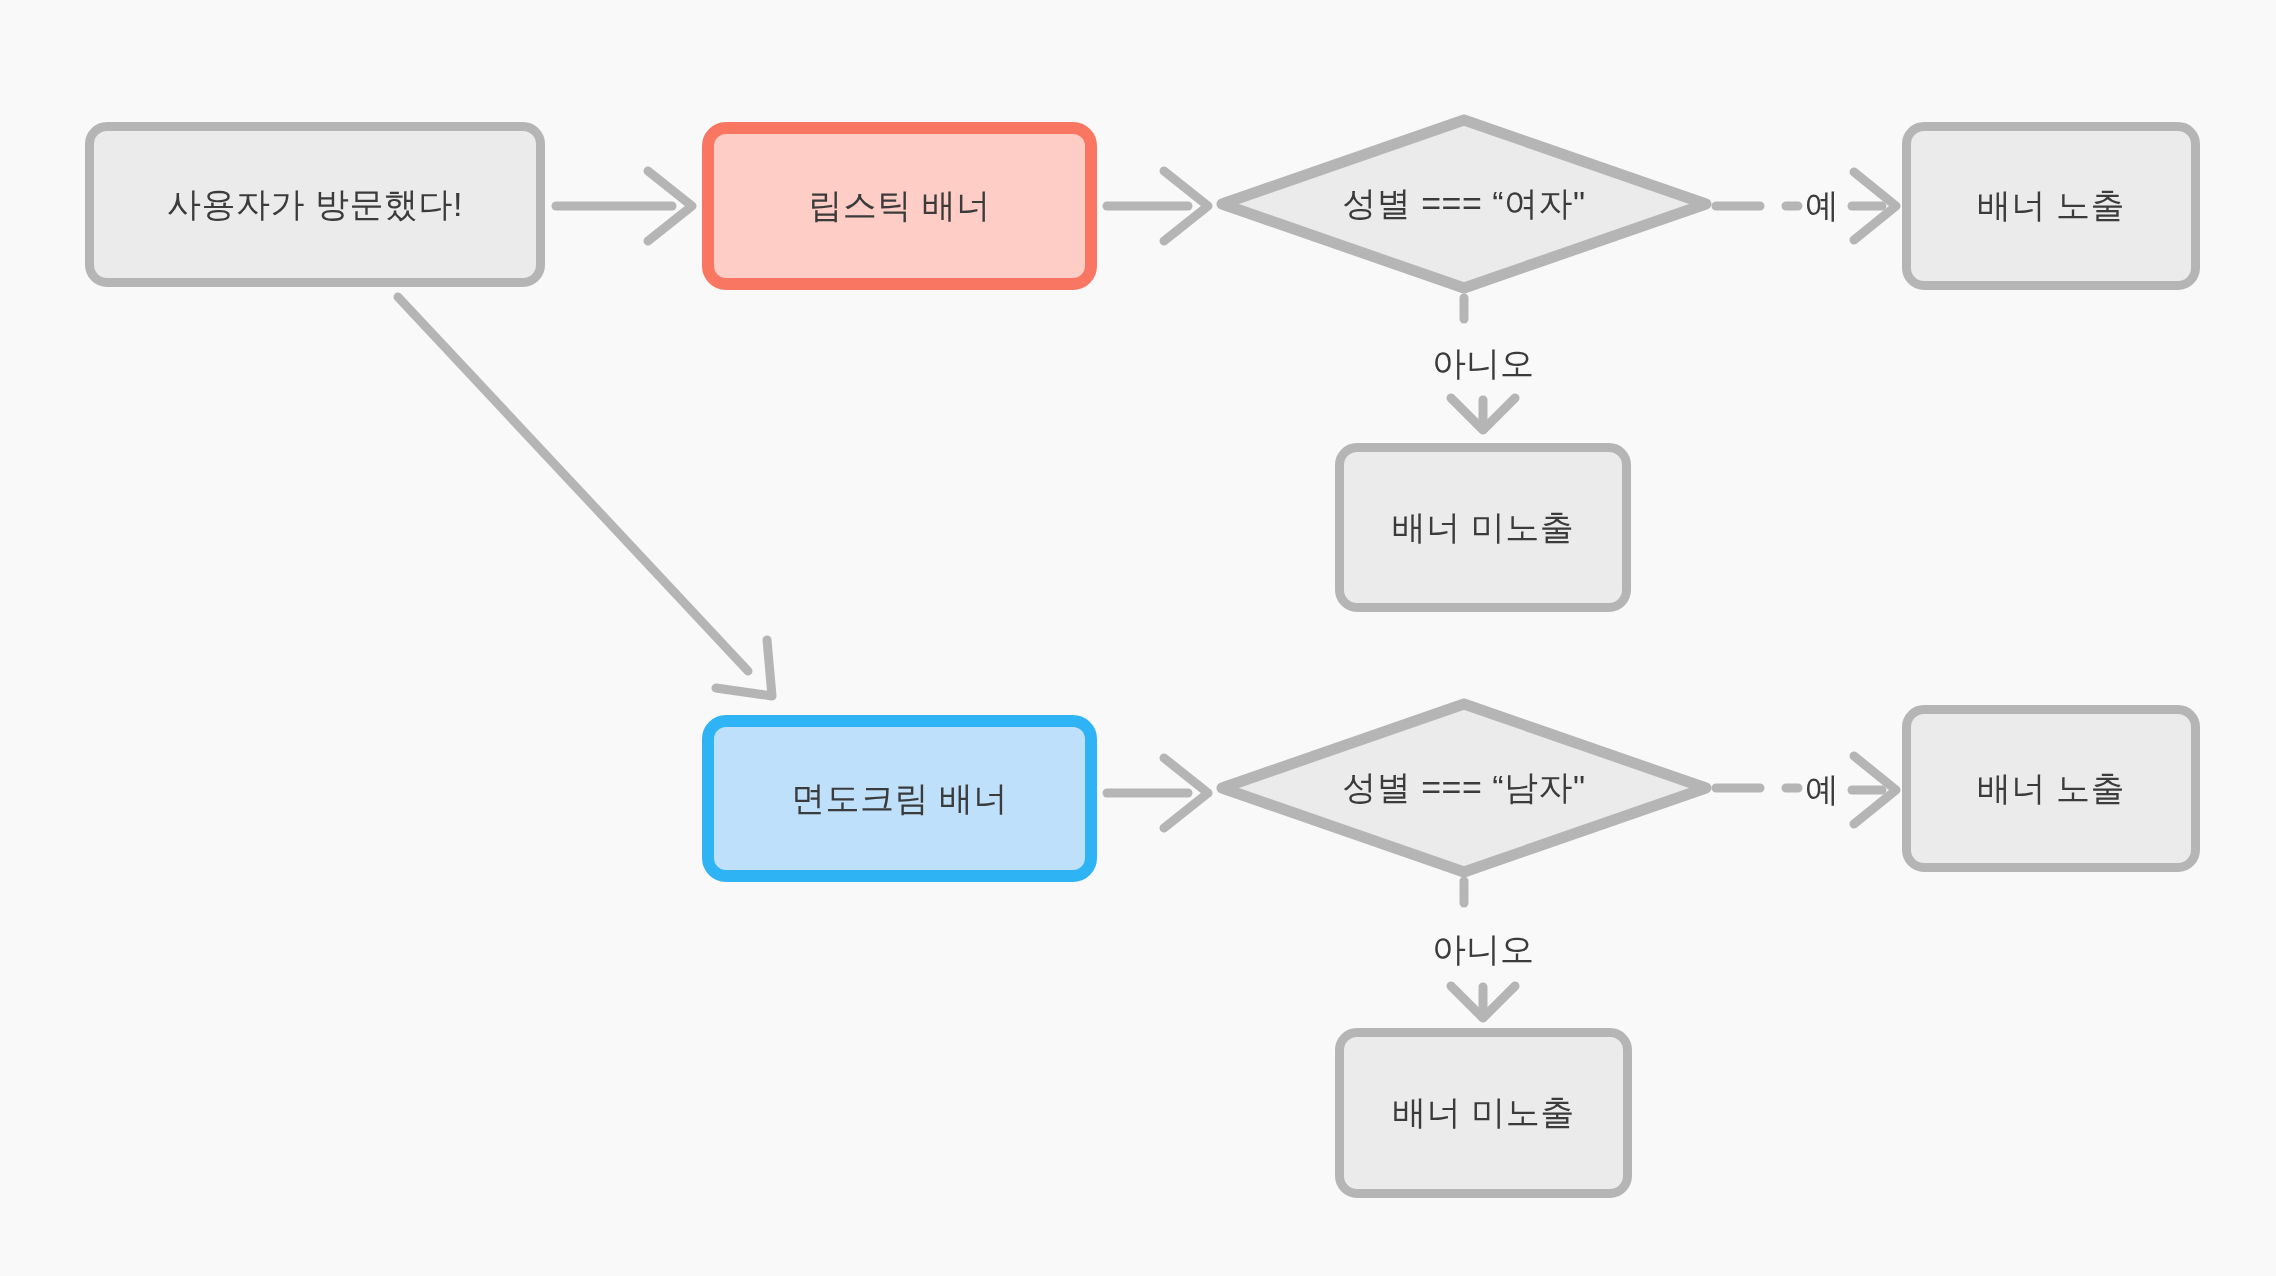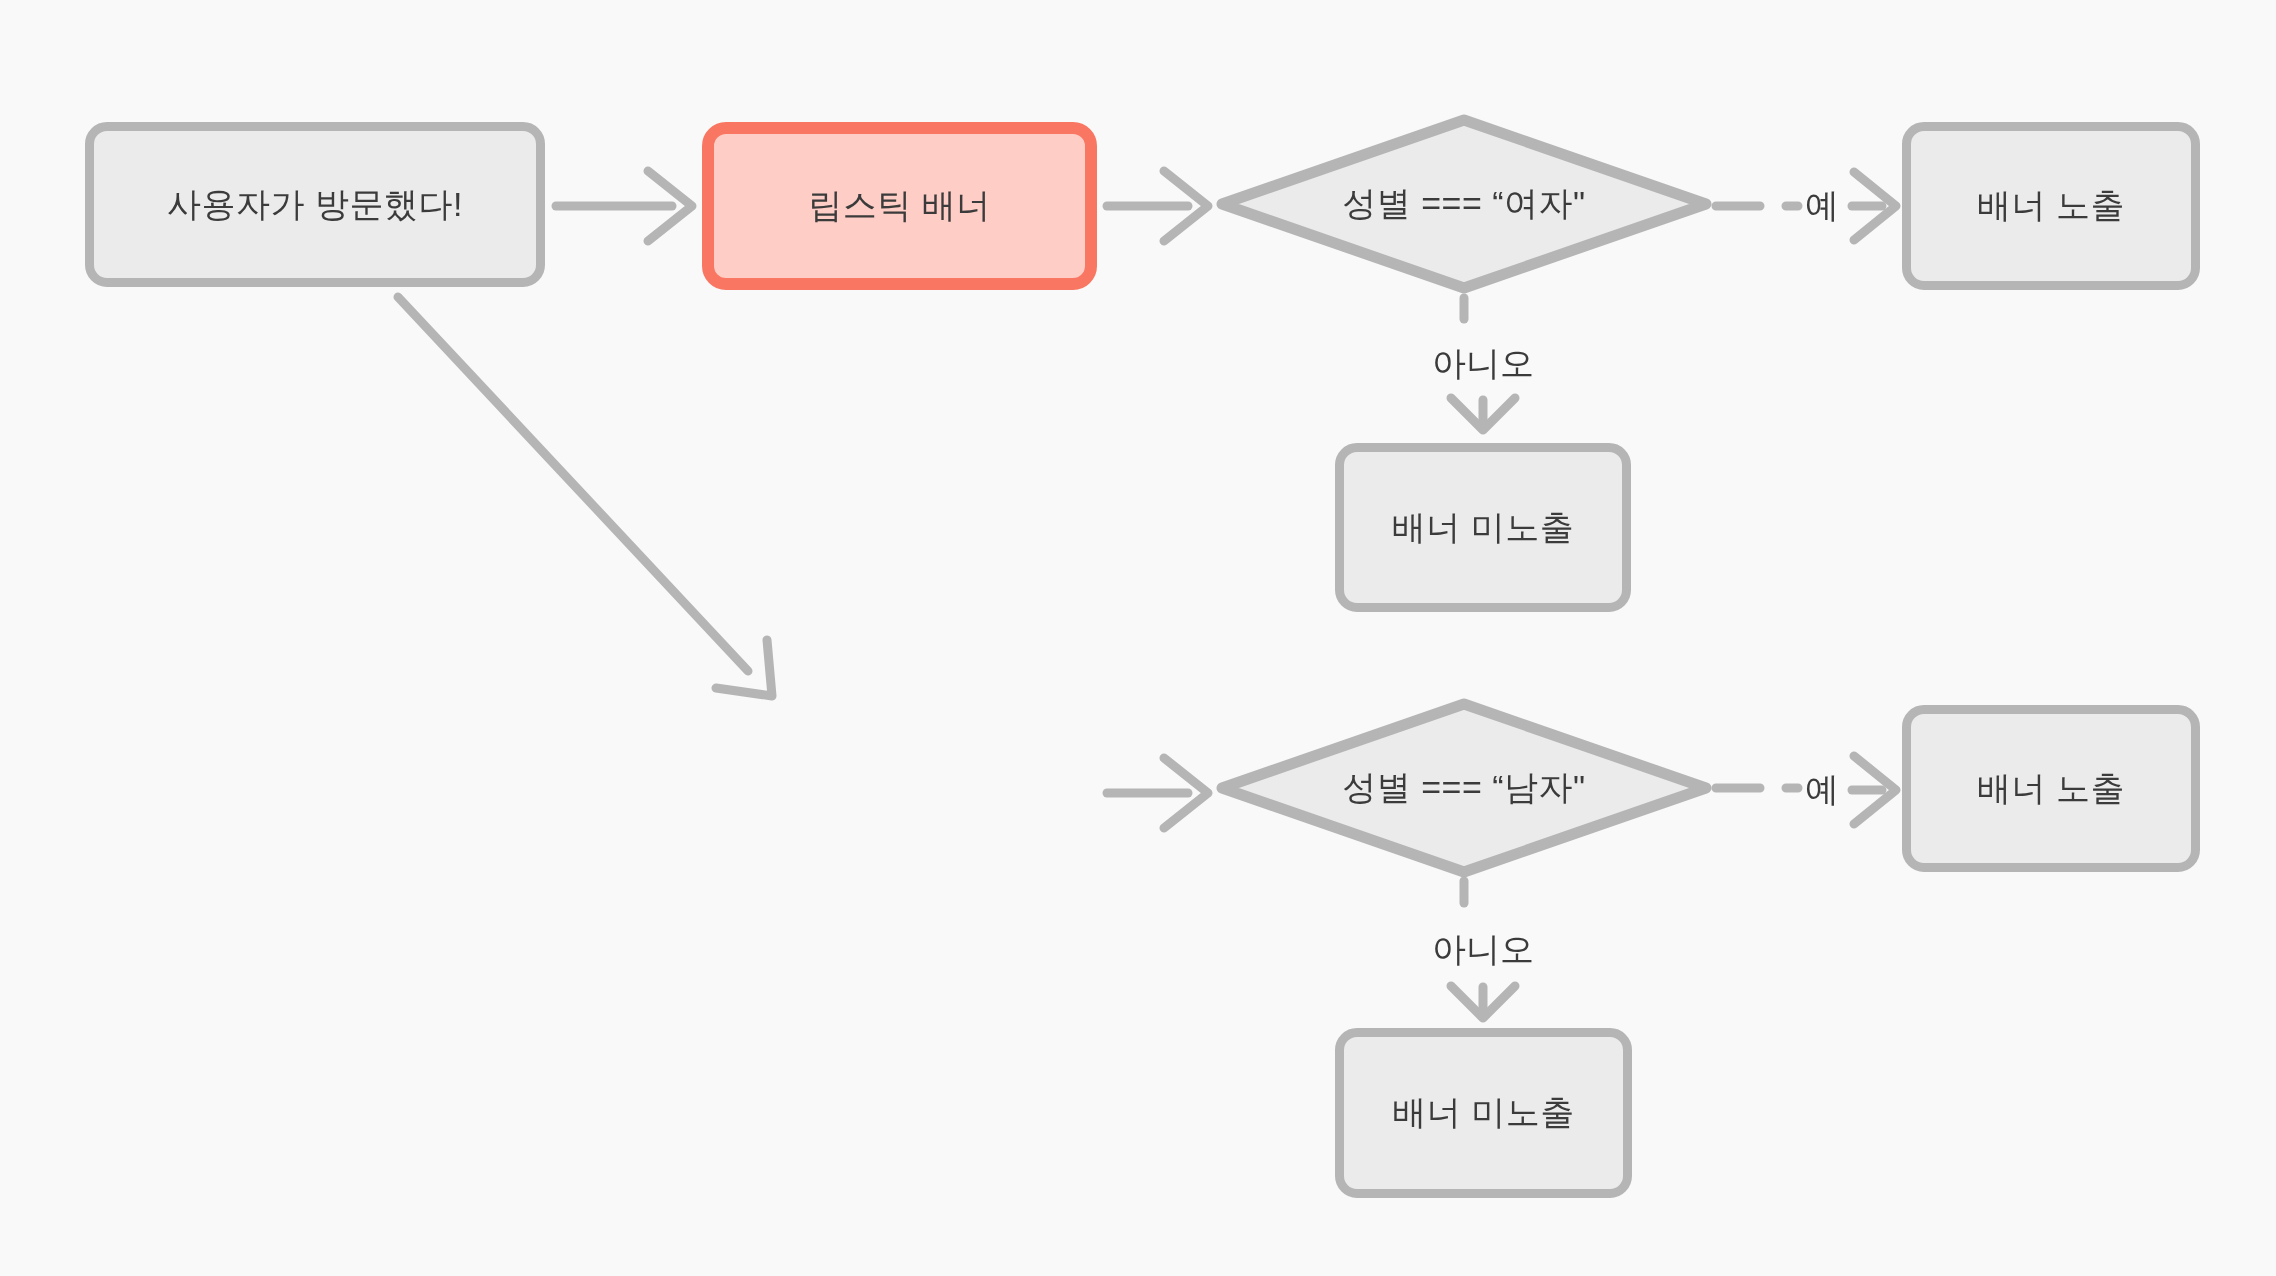--- a/index.html
+++ b/index.html
@@ -110,20 +110,21 @@
   </svg>
 
   <div class="node red" style="left:702px; top:122px; width:395px; height:168px;">립스틱 배너</div>
 
   <div class="node gray" style="left:85px; top:122px; width:460px; height:165px;">사용자가 방문했다!</div>
 
   <div class="node gray" style="left:1902px; top:122px; width:298px; height:168px;">배너 노출</div>
 
   <div class="node gray" style="left:1335px; top:443px; width:296px; height:169px;">배너 미노출</div>
 
+  <div class="node blue" style="left:702px; top:715px; width:395px; height:167px;">면도크림 배너</div>
 
   <div class="node gray" style="left:1902px; top:705px; width:298px; height:167px;">배너 노출</div>
 
   <div class="node gray" style="left:1335px; top:1028px; width:297px; height:170px;">배너 미노출</div>
 
   <div class="diamond-label" style="left:1254px; top:169px;">성별 === “여자"</div>
 
   <div class="diamond-label" style="left:1254px; top:753px;">성별 === “남자"</div>
 
   <div class="edge-label" style="left:1782px; top:181px; width:80px; height:50px;">예</div>

